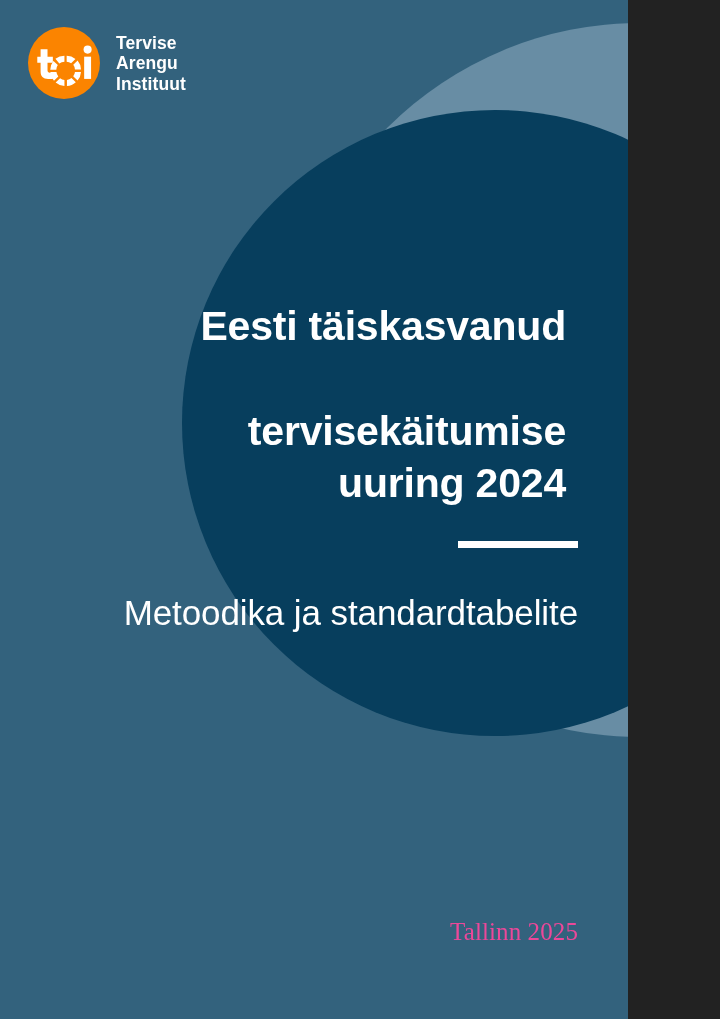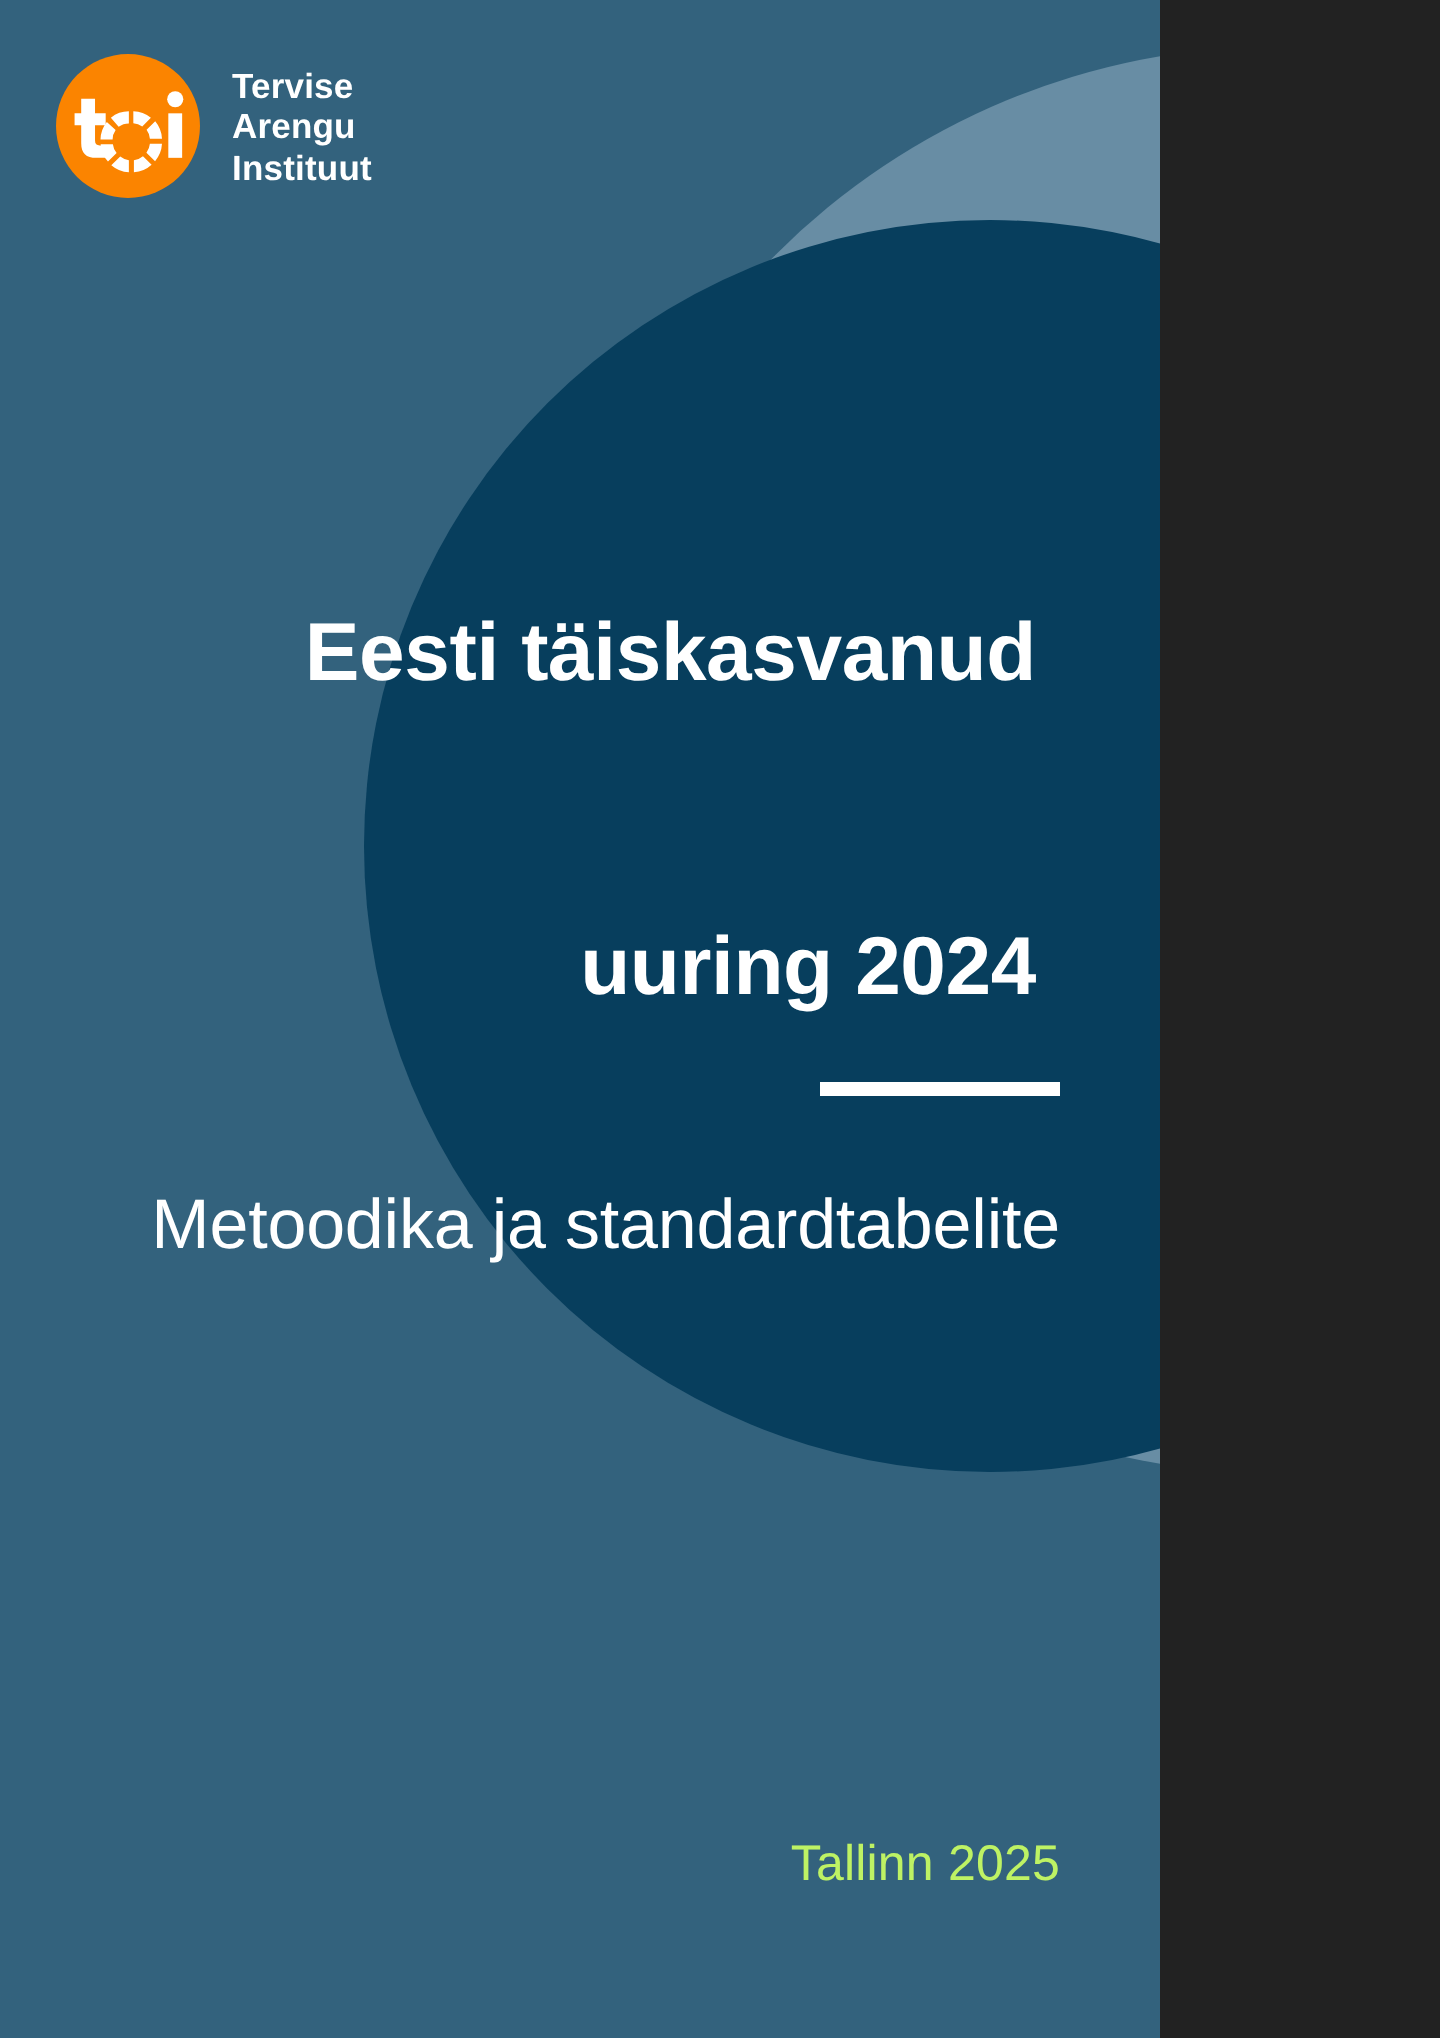--- a/index.html
+++ b/index.html
@@ -3,21 +3,21 @@
 <meta charset="utf-8">
 <title>Report Cover</title>
 <style>
   html, body {
     margin: 0;
     padding: 0;
     background: #222;
   }
   #cover {
     position: relative;
-    width: 580px;
+    width: 628px;
     height: 1019px;
     overflow: hidden;
     font-family: "Liberation Sans", sans-serif;
     -webkit-font-smoothing: antialiased;
   }
   
   .bg-base {
     position: absolute;
     inset: 0;
   }
@@ -84,25 +84,26 @@
     line-height: 1.33;
     letter-spacing: -0.1px;
     margin: 0;
     padding-top: 42px;
   }
   
   .footer-place {
     position: absolute;
     right: 50px;
     top: 918px;
-    color: #bef264;
+    color: #ec4899;
     font-size: 25px;
     font-weight: normal;
     letter-spacing: 0.1px;
     text-align: center;
+    font-family: Liberation Serif, serif;
   }
 </style>
 </head>
 <body>
 
 <div id="cover">
 
   <div class="bg-base" style="background: rgb(51, 98, 125);"></div>
 
   <svg class="bg-svg" viewBox="0 0 720 1019" preserveAspectRatio="none" aria-hidden="true">
@@ -147,21 +148,21 @@
       <div>Tervise</div>
       <div>Arengu</div>
       <div>Instituut</div>
     </div>
   </div>
 
   <div class="title-block">
     <h1 class="title-main">
       <span>Eesti täiskasvanud</span><br>
       <br>
-      <br>
+      <span>tervisekäitumise</span><br>
       <span>uuring 2024</span>
     </h1>
 
     <span class="title-rule"></span>
 
     <p class="title-sub">
       <span>Metoodika ja standardtabelite</span><br>
     </p>
   </div>
 

